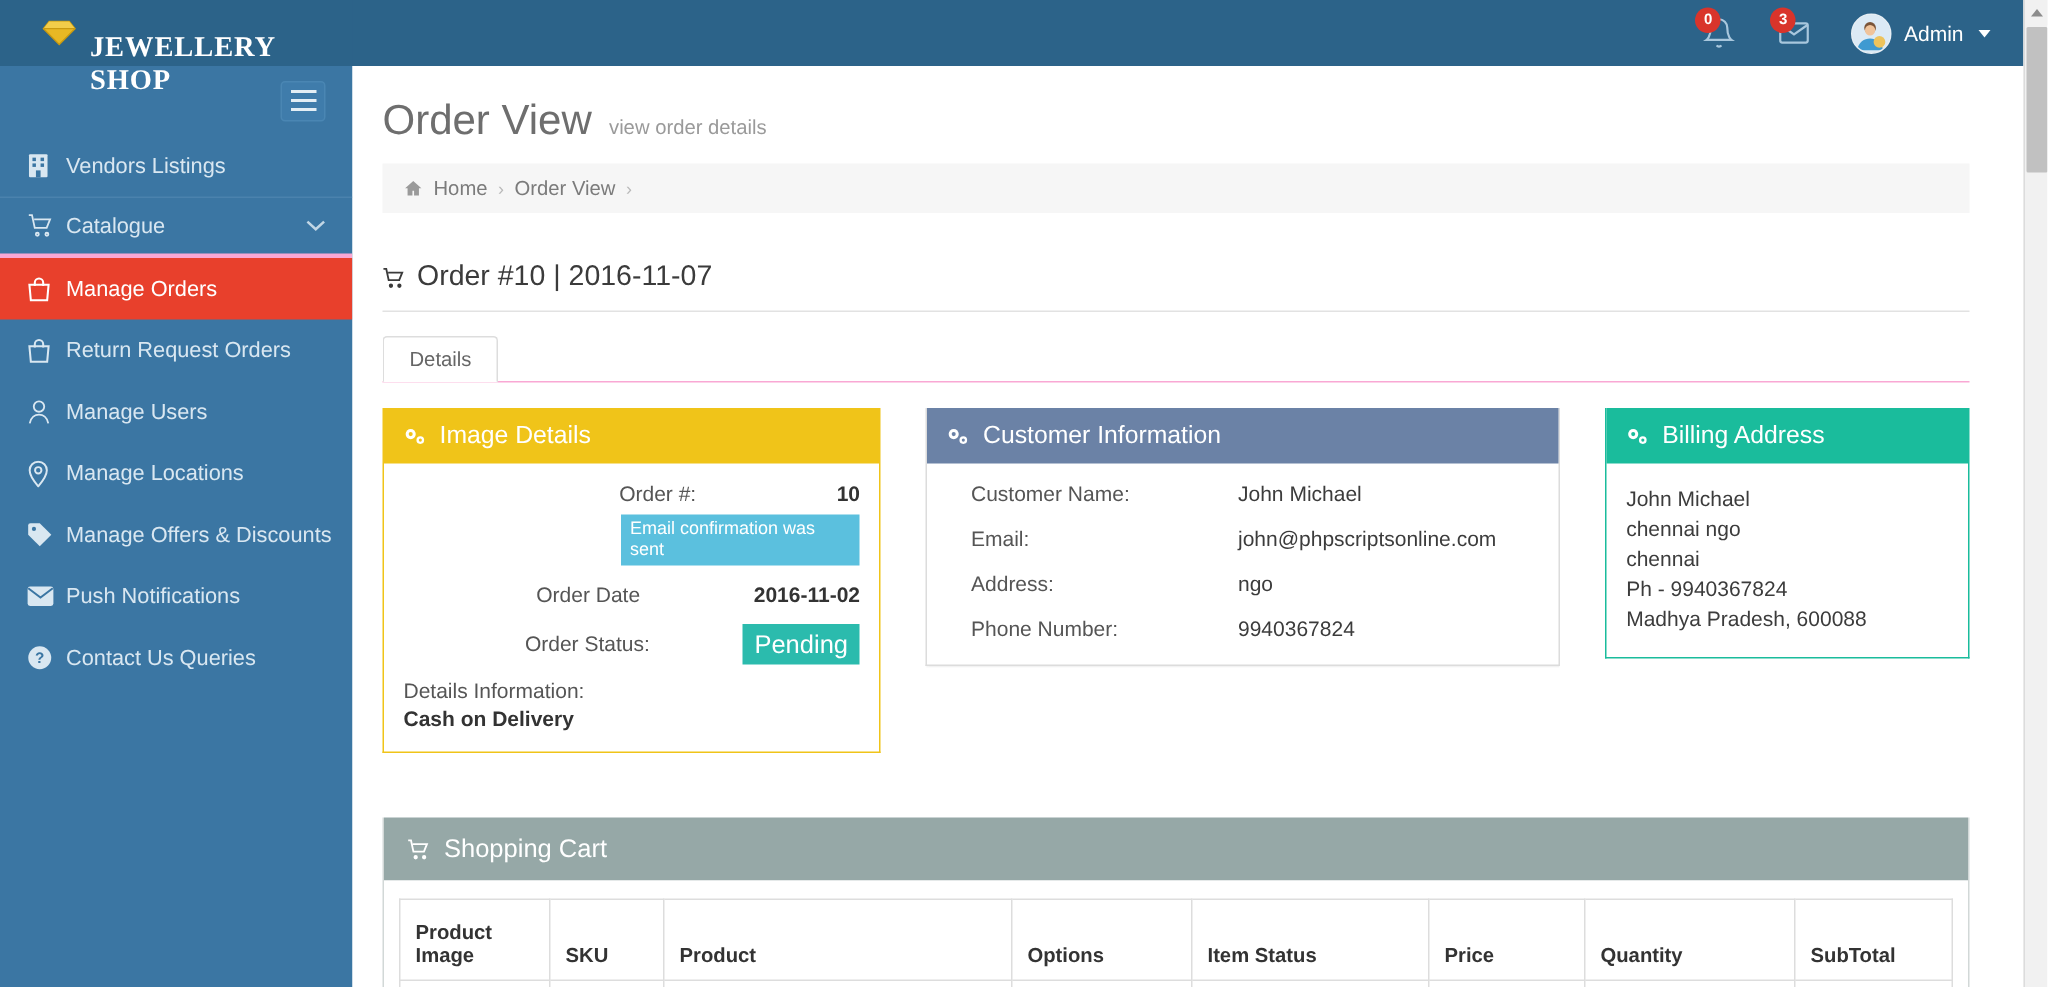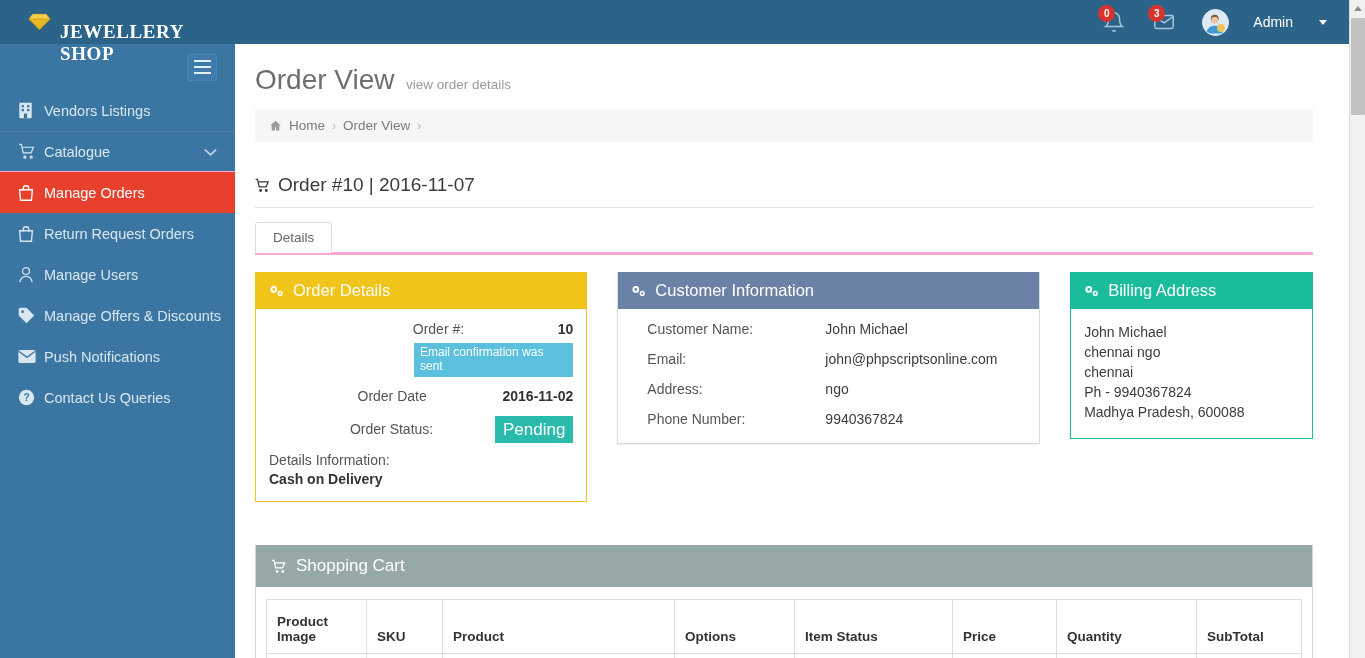--- a/index.html
+++ b/index.html
@@ -42,21 +42,21 @@
     cursor: pointer;
   }
   .badge-count {
     position: absolute; top: 5px; left: 6px;
     min-width: 17px; height: 17px; border-radius: 50%;
     background: #d9342b; color: #fff;
     font-size: 10px; line-height: 17px; text-align: center;
     font-weight: bold; padding: 0 4px;
   }
   .user-block {
-    display: flex; align-items: center; gap: 24px;
+    display: flex; align-items: center; gap: 8px;
     height: 44px; padding-left: 10px; cursor: pointer;
   }
   .avatar {
     width: 27px; height: 27px; border-radius: 50%;
     background: #d8e8f2; overflow: hidden;
     display: block; border: 1px solid #e6eef4;
   }
   .user-name { color: #ffffff; font-size: 14px; }
   .caret-down {
     width: 0; height: 0;
@@ -91,21 +91,21 @@
     height: 41px; padding-left: 18px;
     color: #d9e7f1; font-size: 14.5px;
     cursor: pointer; position: relative;
   }
   .menu-item .mi-icon {
     width: 26px; display: flex; align-items: center;
     justify-content: flex-start; flex: 0 0 26px;
   }
   .menu-item .mi-label { white-space: nowrap; }
   .menu-item.active { background: #e8402c; color: #ffffff; }
-  .menu-item.has-sep { border-top: 1px solid #4b82ad; border-bottom: 1px solid #f9a8d4; }
+  .menu-item.has-sep { border-top: 1px solid #4b82ad; border-bottom: 3px solid #f9a8d4; }
   .mi-caret { margin-left: auto; margin-right: 18px; opacity: .85; }
 
   
   .main {
     position: absolute; top: 44px; left: 235px;
     width: 1114px; height: 614px;
     background: #ffffff; overflow: hidden;
   }
   .page-head { padding: 20px 36px 0 20px; }
   .page-title {
@@ -126,22 +126,22 @@
   .order-head {
     margin: 32px 36px 0 20px;
     font-size: 19px; color: #3b3b3b;
     padding-bottom: 11px;
     border-bottom: 1px solid #e2e2e2;
     display: flex; align-items: center; gap: 8px;
   }
 
   .tabs {
     margin: 14px 36px 0 20px;
-    display: flex; align-items: center;
-    border-bottom: 3px solid #f9a8d4; height: 33px;
+    display: flex; align-items: flex-end;
+    border-bottom: 1px solid #f9a8d4; height: 33px;
   }
   .tab {
     padding: 7px 17px; font-size: 13.5px; color: #666666;
     background: #ffffff; cursor: pointer;
     border: 1px solid #dddddd; border-bottom: 1px solid #ffffff;
     border-radius: 3px 3px 0 0; margin-bottom: -1px;
   }
 
   .panels {
     display: flex; gap: 30px;
@@ -350,20 +350,29 @@
       <li class="menu-item">
         <span class="mi-icon">
           <svg width="16" height="17" viewBox="0 0 20 22" fill="none" stroke="#d9e7f1" stroke-width="1.6">
             <circle cx="10" cy="6.5" r="4.5"></circle>
             <path d="M2 21c1-5 4.5-7.5 8-7.5s7 2.5 8 7.5"></path>
           </svg>
         </span>
         <span class="mi-label">Manage Users</span>
       </li>
 
+      <li class="menu-item">
+        <span class="mi-icon">
+          <svg width="15" height="18" viewBox="0 0 18 22" fill="none" stroke="#d9e7f1" stroke-width="1.6">
+            <path d="M9 1c4 0 7 3 7 7 0 5-7 13-7 13S2 13 2 8c0-4 3-7 7-7z"></path>
+            <circle cx="9" cy="8" r="2.6"></circle>
+          </svg>
+        </span>
+        <span class="mi-label">Manage Locations</span>
+      </li>
 
       <li class="menu-item">
         <span class="mi-icon">
           <svg width="17" height="17" viewBox="0 0 22 22" fill="#d9e7f1">
             <path d="M11 1H3a2 2 0 00-2 2v8l10 10 10-10z"></path>
             <circle cx="6" cy="6" r="1.8" fill="#3b76a3"></circle>
           </svg>
         </span>
         <span class="mi-label">Manage Offers &amp; Discounts</span>
       </li>
@@ -424,21 +433,21 @@
     <div class="panels">
 
       <div class="panel p-order">
         <div class="panel-head">
           <svg width="16" height="14" viewBox="0 0 20 16" fill="#ffffff">
             <circle cx="6" cy="6" r="4.2"></circle>
               <circle cx="6" cy="6" r="1.7" fill="#f0c419"></circle>
             <circle cx="14" cy="11" r="3.2"></circle>
               <circle cx="14" cy="11" r="1.3" fill="#f0c419"></circle>
           </svg>
-          <span>Order Details</span>
+          <span>Image Details</span>
         </div>
         <div class="panel-body">
           <div class="kv">
             <span class="kv-k">Order #:</span>
             <span class="kv-v bold">10</span>
           </div>
           <div style="margin:0 0 11px 145px;">
             <span class="badge badge-info">Email confirmation was sent</span>
           </div>
           <div class="kv" style="margin-bottom:12px;">

